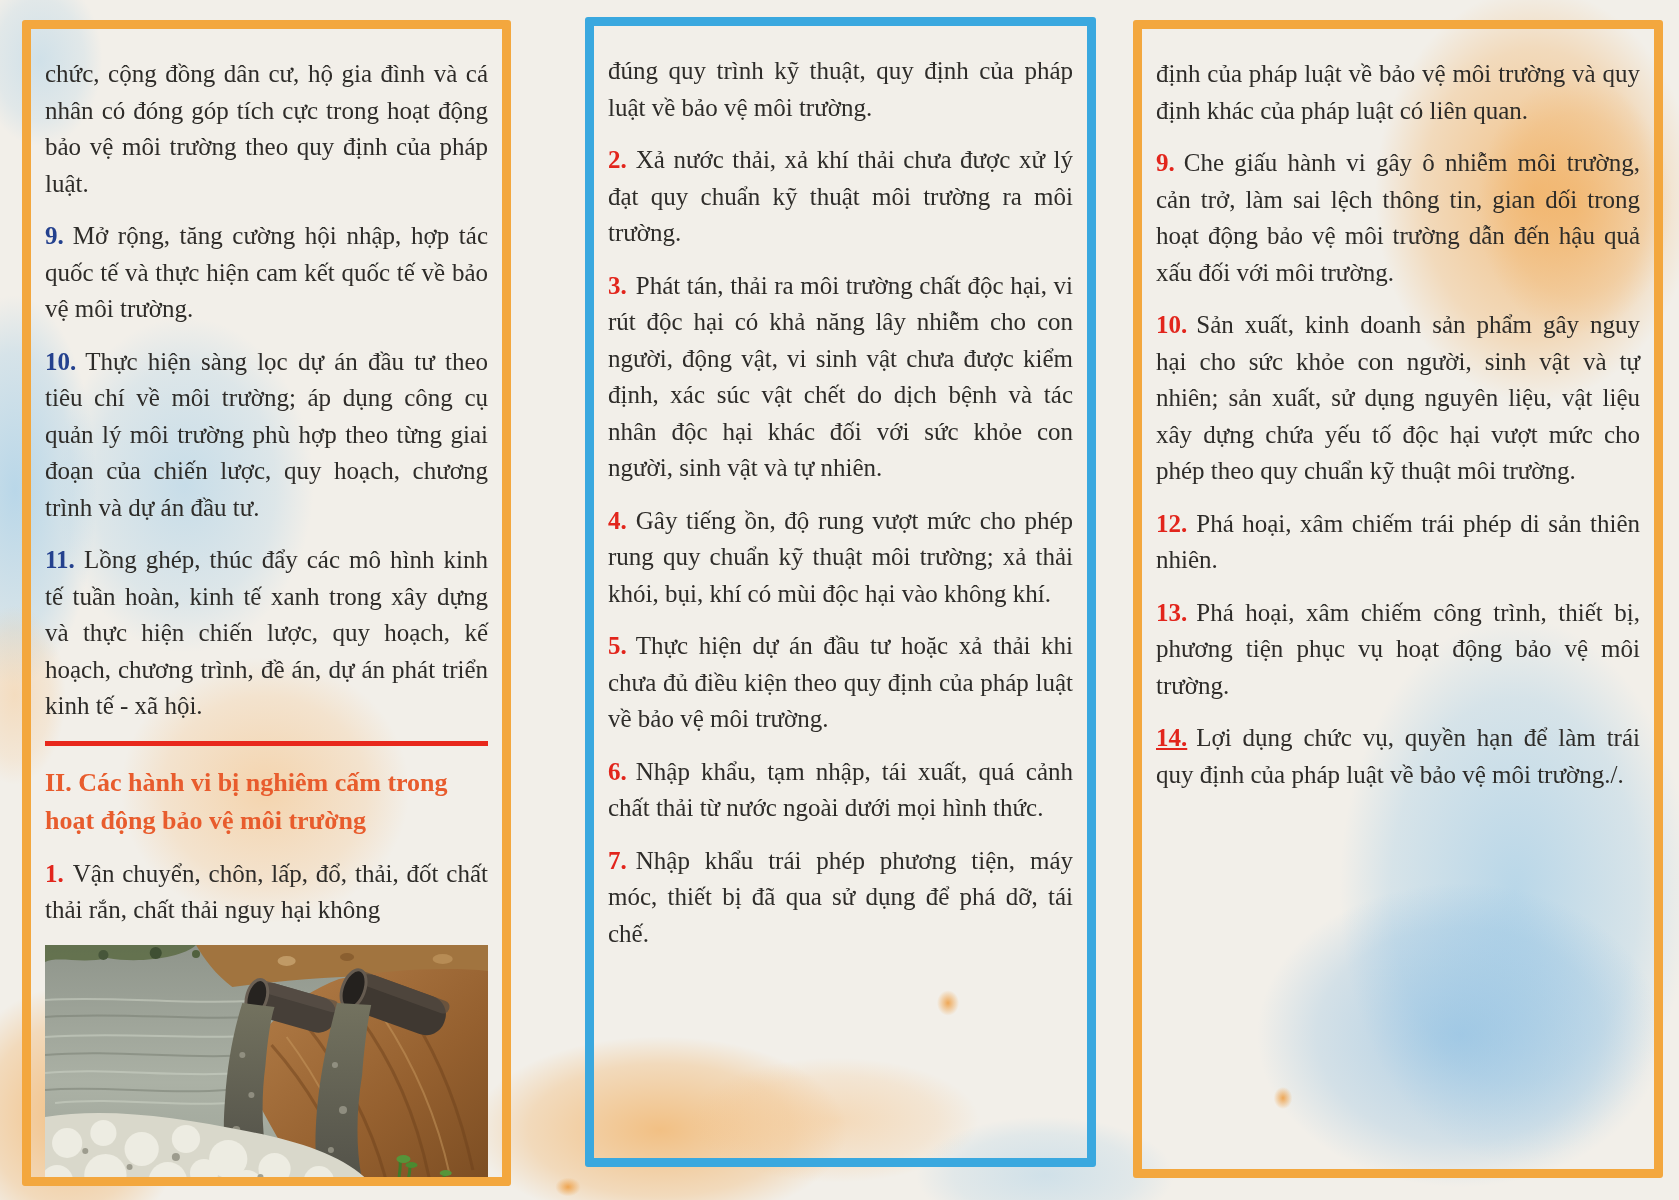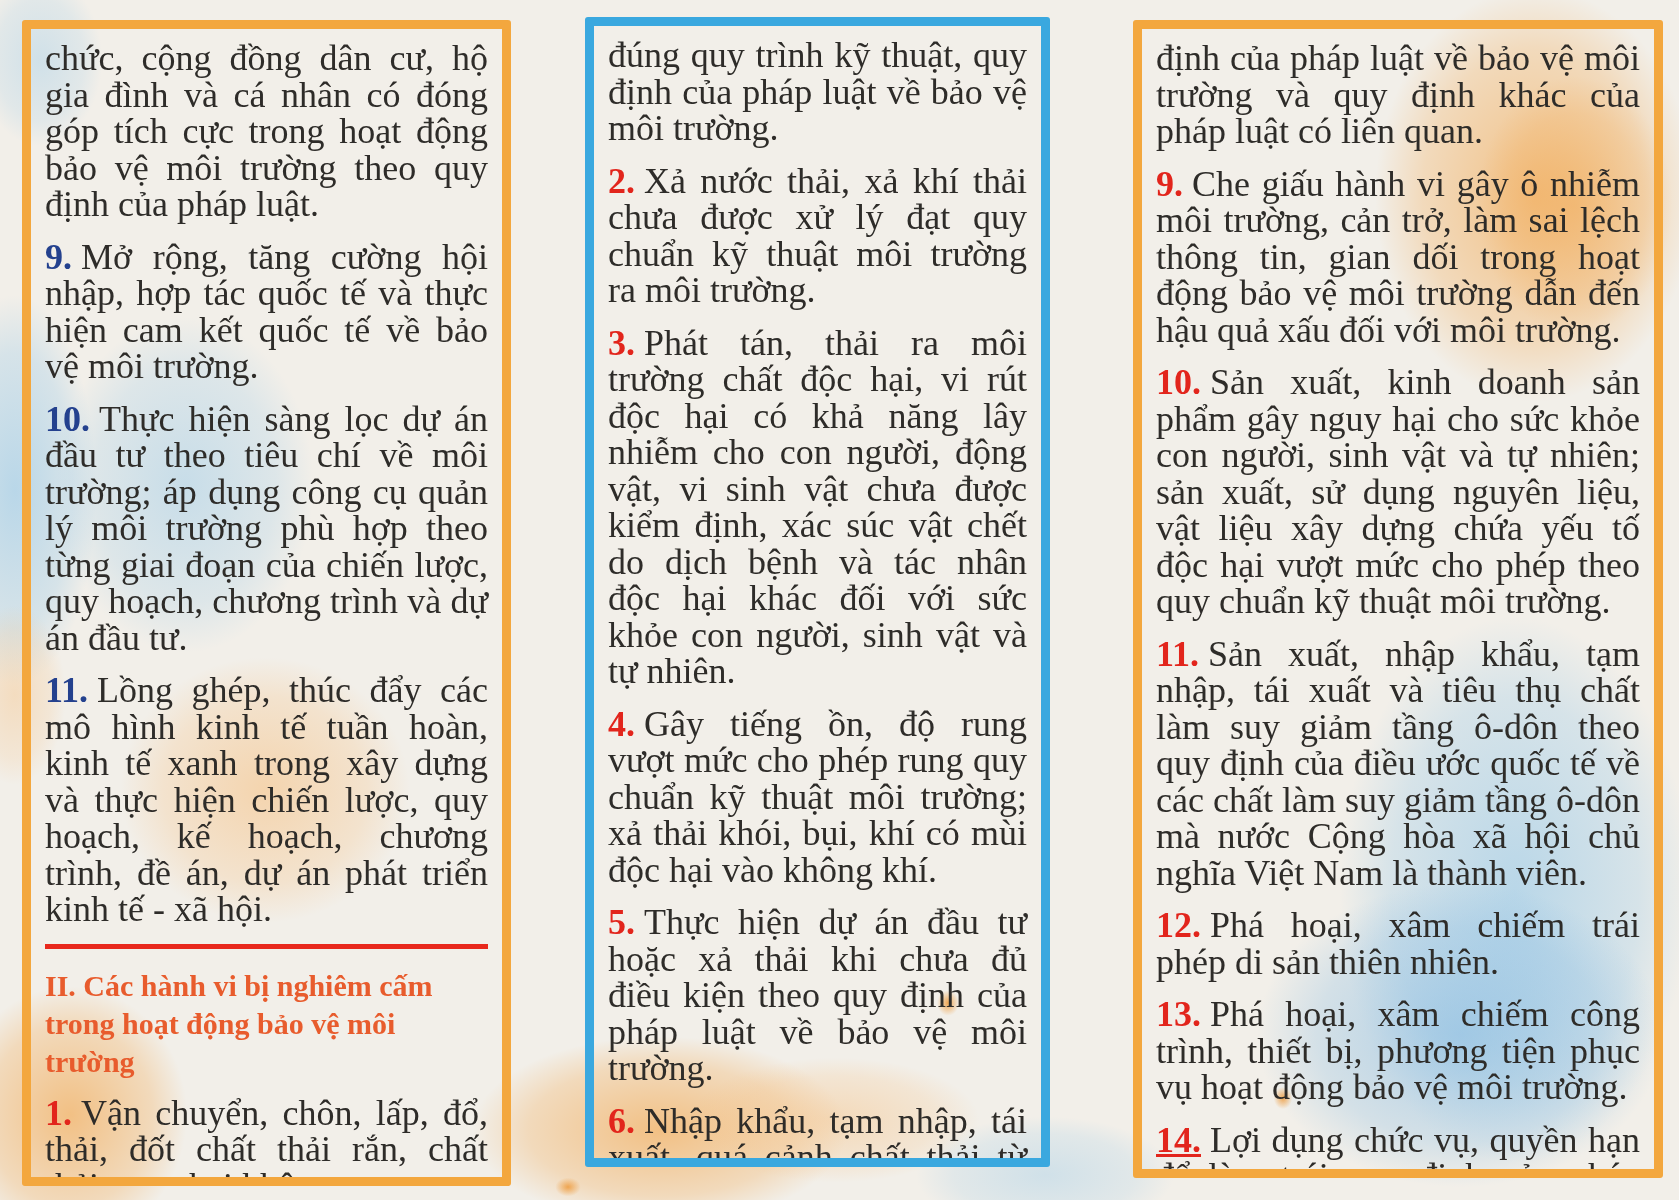--- a/index.html
+++ b/index.html
@@ -14,27 +14,27 @@
   .b-blue2{background:radial-gradient(closest-side,rgba(120,180,225,.55),rgba(120,180,225,.25) 55%,rgba(120,180,225,0) 78%);}
   .b-orange{background:radial-gradient(closest-side,rgba(242,163,70,.62),rgba(242,163,70,.28) 55%,rgba(242,163,70,0) 78%);}
   .b-peach{background:radial-gradient(closest-side,rgba(246,190,125,.55),rgba(246,190,125,.25) 55%,rgba(246,190,125,0) 78%);}
   .b-dot{background:radial-gradient(closest-side,rgba(238,150,50,.8),rgba(238,150,50,0) 85%);}
   .r1{border-radius:48% 52% 60% 40%/55% 45% 58% 42%;}
   .r2{border-radius:60% 40% 45% 55%/42% 58% 50% 50%;}
 
   
   .column{position:absolute;z-index:1;border:9px solid #F3A73E;border-radius:3px;box-sizing:border-box;}
   #col1{left:22px;top:20px;width:489px;height:1166px;}
-  #col2{left:585px;top:17px;width:465px;height:1150px;}
+  #col2{left:585px;top:17px;width:511px;height:1150px;}
   #col3{left:1133px;top:20px;width:530px;height:1158px;}
   .col-inner{position:absolute;left:0;top:0;right:0;bottom:0;padding:11px 14px 8px 14px;overflow:hidden;}
 
-  p.item{margin:0 0 16px 0;font-size:36px;line-height:36.5px;color:#2e2c29;text-align:justify;}
+  p.item{margin:16px 0 16px 0;font-size:25px;line-height:36.5px;color:#2e2c29;text-align:justify;}
   .num{font-weight:bold;margin-right:9px;}
-  p.heading{margin:0 0 14px 0;font-size:30px;line-height:38px;font-weight:bold;text-align:left;}
+  p.heading{margin:0 0 14px 0;font-size:26px;line-height:38px;font-weight:bold;text-align:left;}
   .divider{height:5px;margin:10px 0 18px 0;}
   figure.photo{margin:2px 0 0 0;width:100%;height:250px;display:block;}
   figure.photo svg{width:100%;height:100%;display:block;}
 </style>
 </head>
 <body>
 
 <div class="page">
 
   <div class="blob b-blue r1" style="left:-90px;top:240px;width:210px;height:500px;"></div>
@@ -177,19 +177,18 @@
         <p class="item"><span class="num" style="color: rgb(226, 37, 28);">5.</span><span>Thực hiện dự án đầu tư hoặc xả thải khi chưa đủ điều kiện theo quy định của pháp luật về bảo vệ môi trường.</span></p>
         <p class="item"><span class="num" style="color: rgb(226, 37, 28);">6.</span><span>Nhập khẩu, tạm nhập, tái xuất, quá cảnh chất thải từ nước ngoài dưới mọi hình thức.</span></p>
         <p class="item"><span class="num" style="color: rgb(226, 37, 28);">7.</span><span>Nhập khẩu trái phép phương tiện, máy móc, thiết bị đã qua sử dụng để phá dỡ, tái chế.</span></p>
       </div>
     </div>
   <div class="column" id="col3" style="border-color: rgb(243, 167, 62);">
       <div class="col-inner">
         <p class="item"><span>định của pháp luật về bảo vệ môi trường và quy định khác của pháp luật có liên quan.</span></p>
         <p class="item"><span class="num" style="color: rgb(226, 37, 28);">9.</span><span>Che giấu hành vi gây ô nhiễm môi trường, cản trở, làm sai lệch thông tin, gian dối trong hoạt động bảo vệ môi trường dẫn đến hậu quả xấu đối với môi trường.</span></p>
         <p class="item"><span class="num" style="color: rgb(226, 37, 28);">10.</span><span>Sản xuất, kinh doanh sản phẩm gây nguy hại cho sức khỏe con người, sinh vật và tự nhiên; sản xuất, sử dụng nguyên liệu, vật liệu xây dựng chứa yếu tố độc hại vượt mức cho phép theo quy chuẩn kỹ thuật môi trường.</span></p>
-        <p class="item"><span class="num" style="color: rgb(226, 37, 28);">11.</span><span>Sản xuất, nhập khẩu, tạm nhập, tái xuất và tiêu thụ chất làm suy giảm tầng ô-dôn theo quy định của điều ước quốc tế về các chất làm suy giảm tầng ô-dôn mà nước Cộng hòa xã hội chủ nghĩa Việt Nam là thành viên.</span></p>
         <p class="item"><span class="num" style="color: rgb(226, 37, 28);">12.</span><span>Phá hoại, xâm chiếm trái phép di sản thiên nhiên.</span></p>
         <p class="item"><span class="num" style="color: rgb(226, 37, 28);">13.</span><span>Phá hoại, xâm chiếm công trình, thiết bị, phương tiện phục vụ hoạt động bảo vệ môi trường.</span></p>
         <p class="item"><span class="num" style="color: rgb(226, 37, 28); text-decoration: underline;">14.</span><span>Lợi dụng chức vụ, quyền hạn để làm trái quy định của pháp luật về bảo vệ môi trường./.</span></p>
       </div>
     </div>
 </div>
 
 </body></html>

